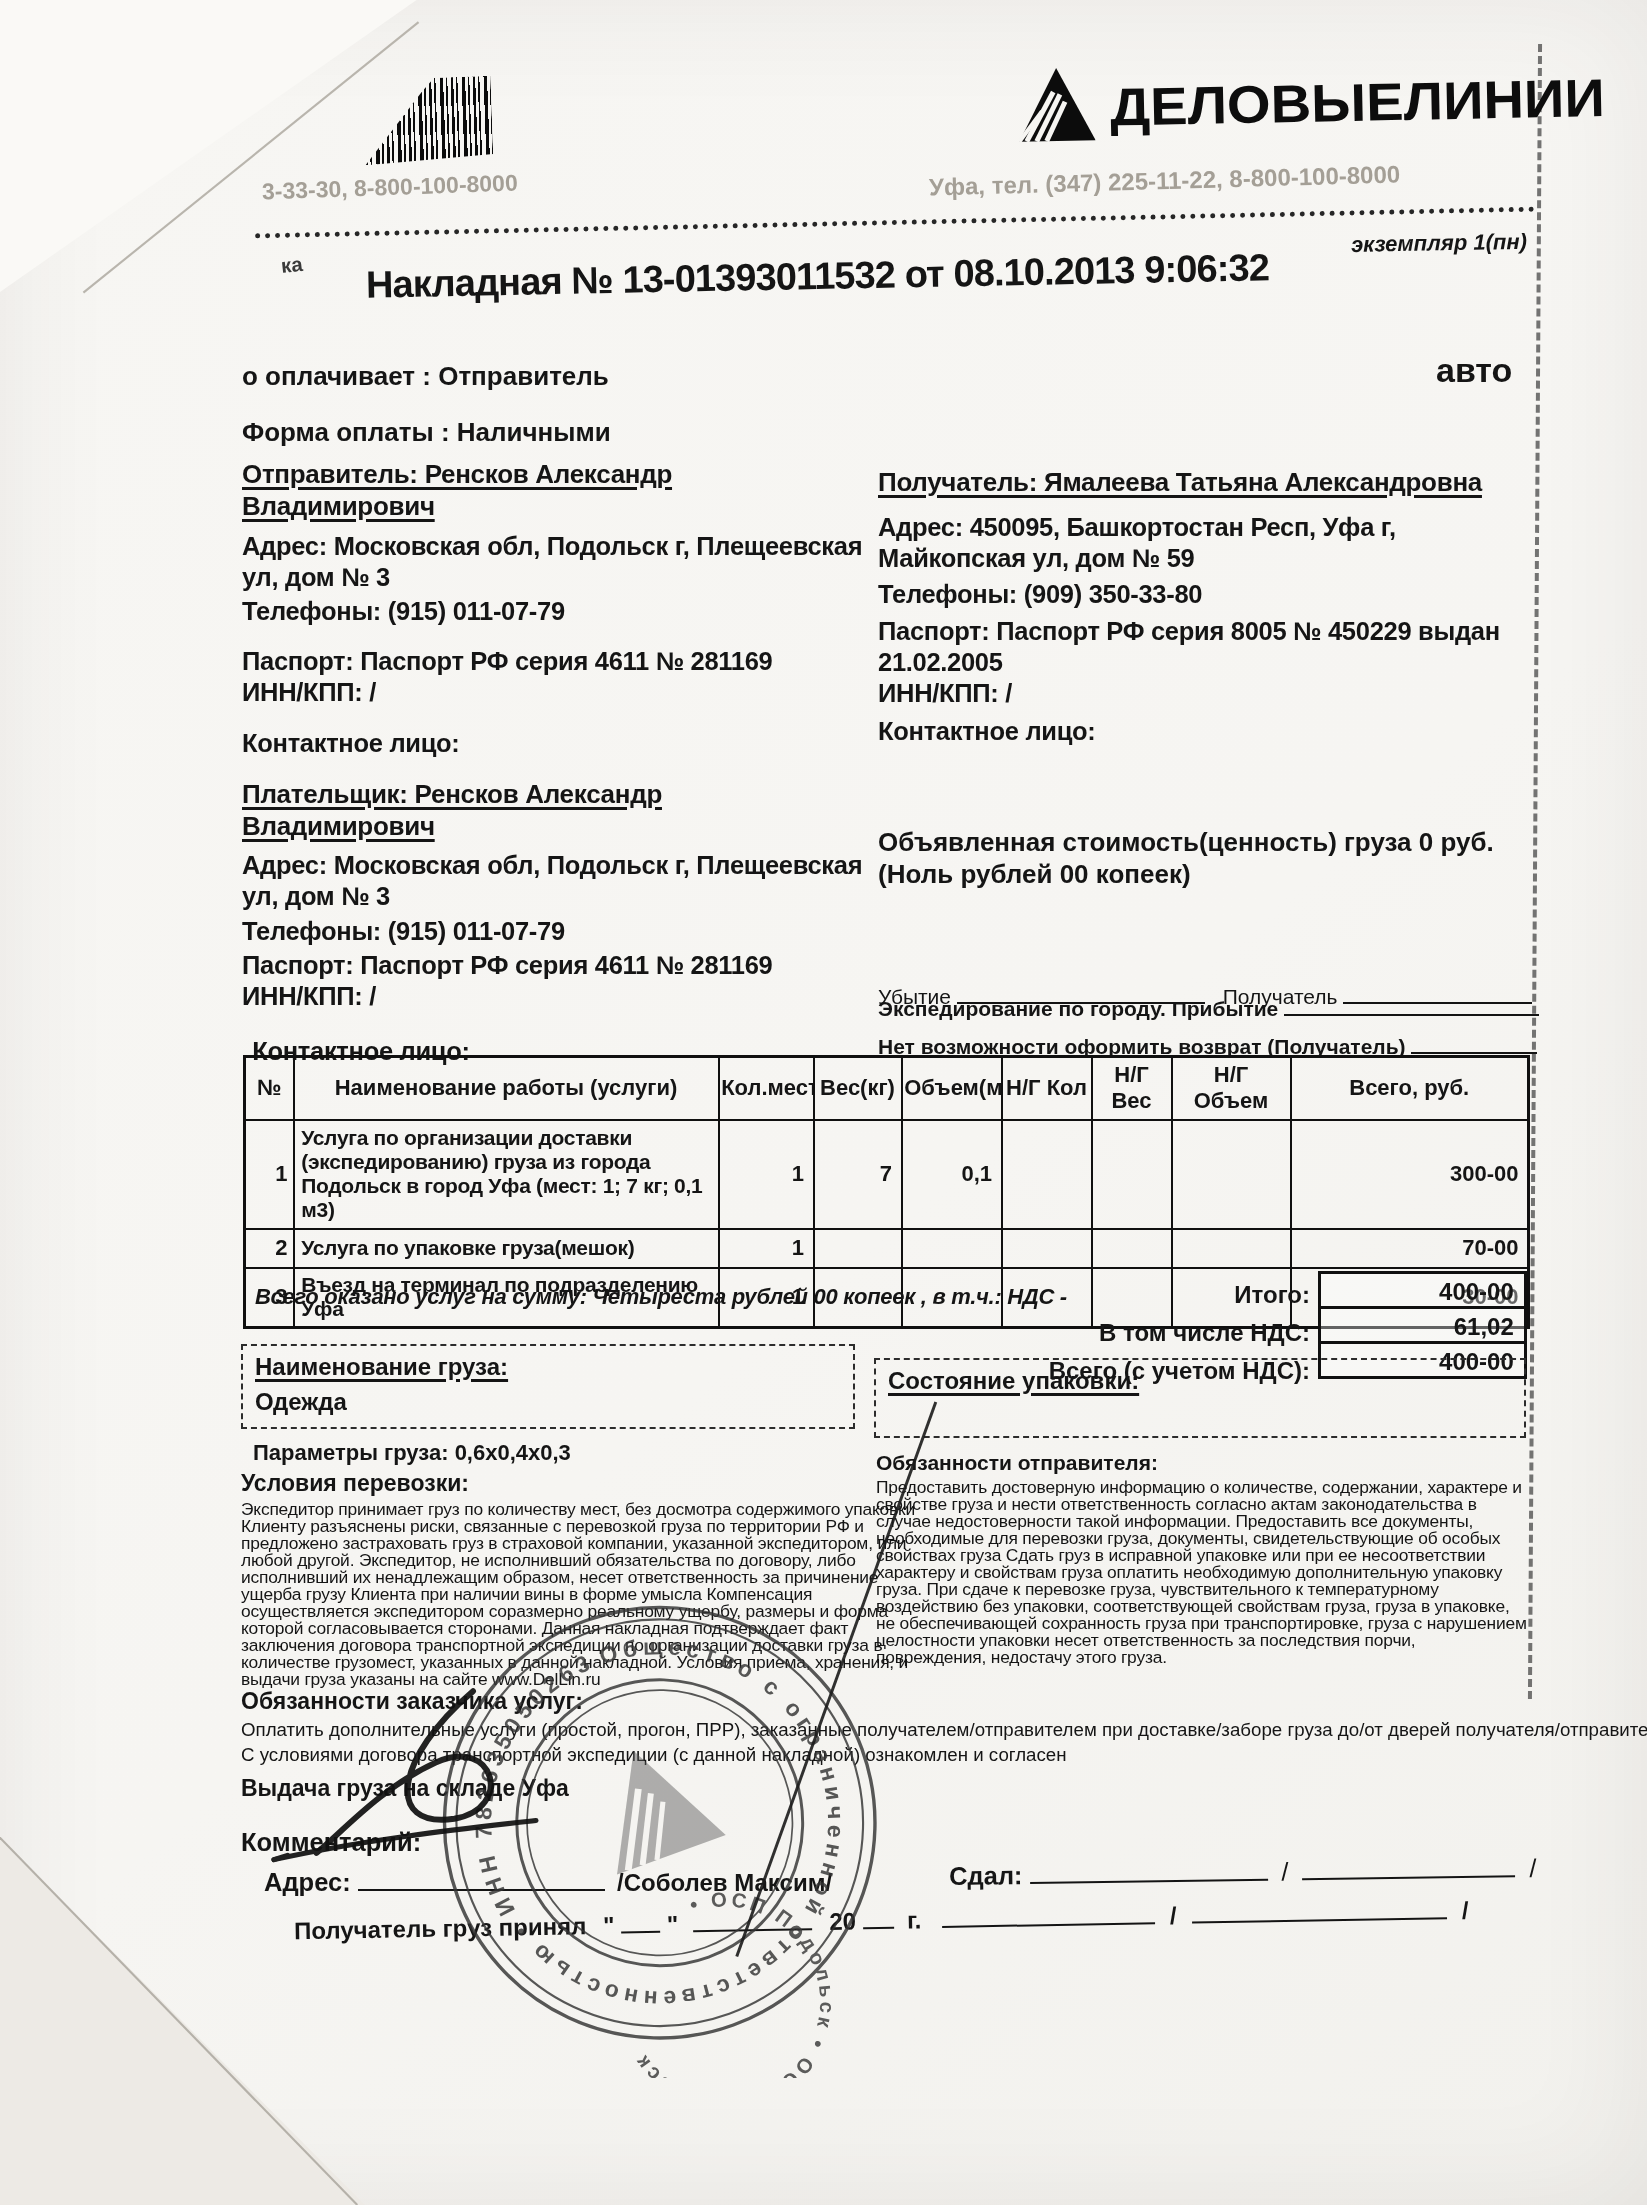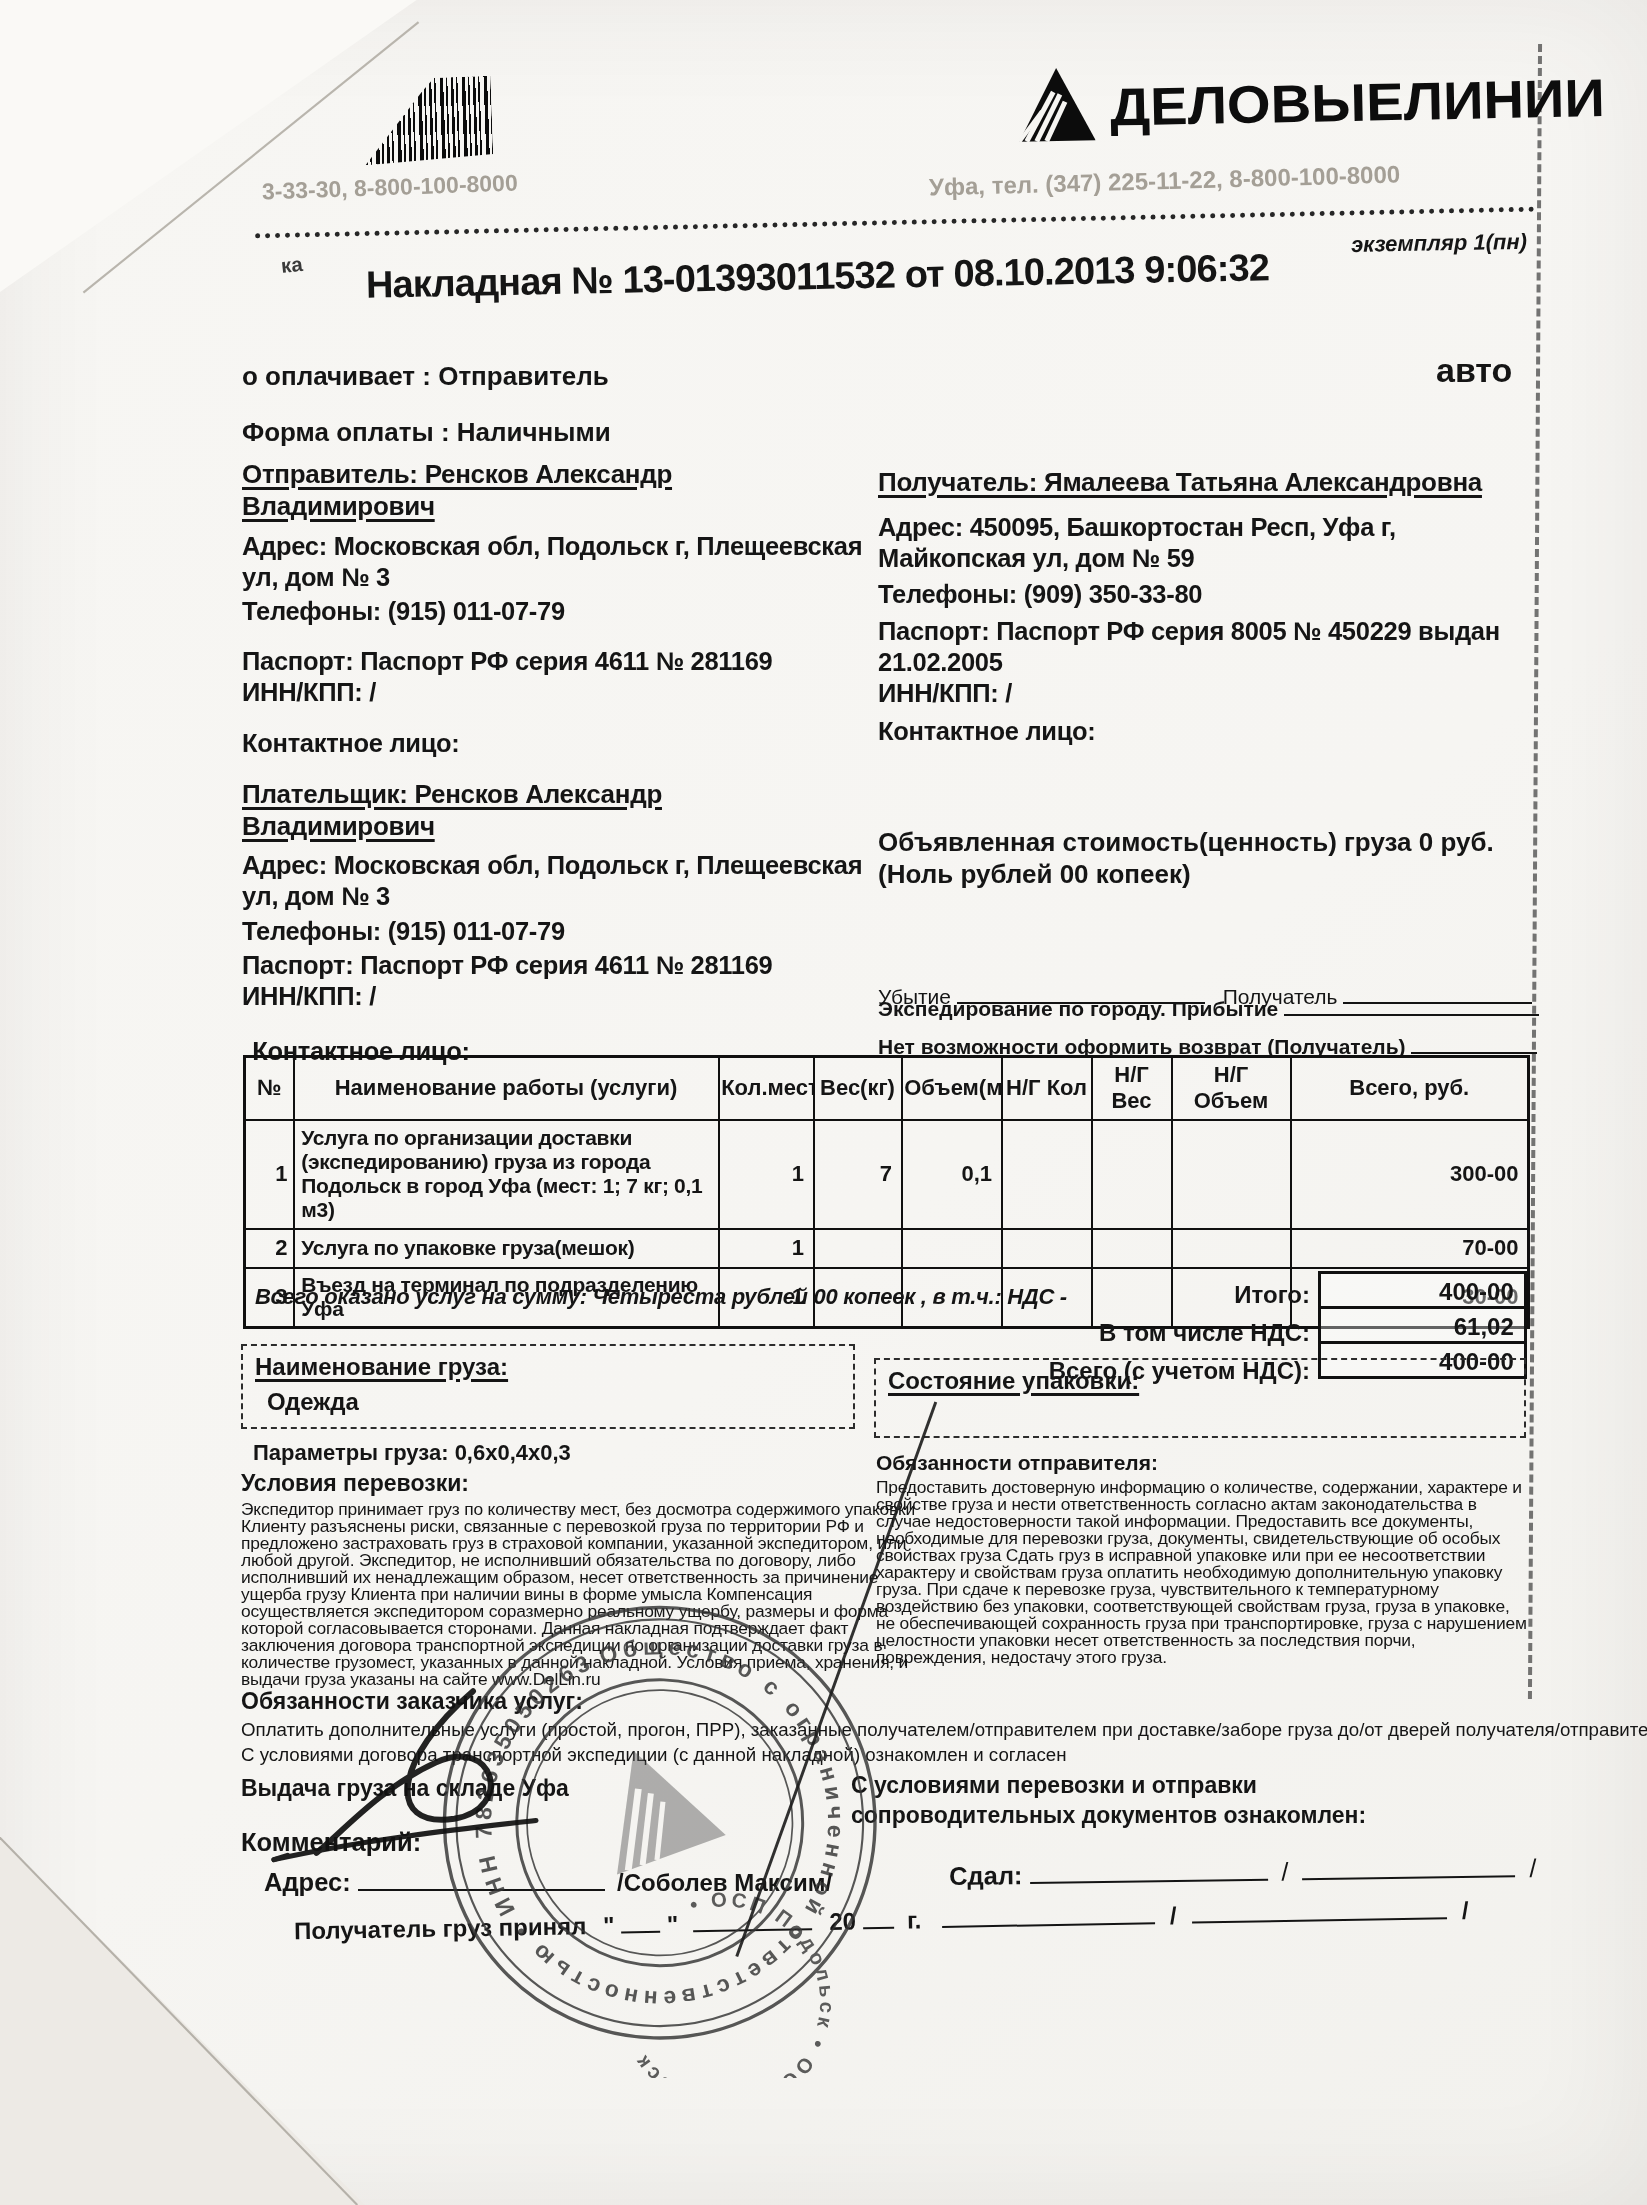--- a/index.html
+++ b/index.html
@@ -194,40 +194,39 @@
     <div class="nw">Всего (с учетом НДС):</div>
   </div>
   <div class="abs" style="left:1318px;top:1274px;">
     <div class="tot-box">400-00</div>
     <div class="tot-box">61,02</div>
     <div class="tot-box">400-00</div>
   </div>
 
   <div class="abs dashed-box" style="left:241px;top:1344px;width:614px;height:85px;">
     <div class="nw b ul" style="font-size:24px;">Наименование груза:</div>
-    <div class="nw" style="font-size:24px;font-weight:600;margin-top:6.8px;margin-left:12px;">Одежда</div>
+    <div class="nw" style="font-size:24px;font-weight:600;margin-top:6.8px;">Одежда</div>
   </div>
   <div class="abs dashed-box" style="left:874px;top:1358px;width:652px;height:80px;">
     <div class="nw b ul" style="font-size:24px;">Состояние упаковки:</div>
   </div>
 
   <div class="abs nw b" style="left:253px;top:1440px;font-size:22px;">Параметры груза: 0,6х0,4х0,3</div>
 
   <div class="abs nw b" style="left:241px;top:1470px;font-size:23px;">Условия перевозки:</div>
   <div class="abs smalltext" style="left:241px;top:1501px;width:693px;">Экспедитор принимает груз по количеству мест, без досмотра содержимого упаковки  Клиенту разъяснены риски, связанные с перевозкой груза по территории РФ и предложено застраховать груз в страховой компании, указанной экспедитором, или любой другой. Экспедитор, не исполнивший обязательства по договору, либо исполнивший их ненадлежащим образом, несет ответственность за причинение ущерба грузу Клиента при наличии вины в форме умысла  Компенсация осуществляется экспедитором соразмерно реальному ущербу, размеры и форма которой согласовывается сторонами. Данная накладная подтверждает факт заключения договора транспортной экспедиции по организации доставки груза в количестве грузомест, указанных в данной накладной. Условия приема, хранения, и выдачи груза указаны на сайте www.DelLin.ru</div>
 
   <div class="abs nw b" style="left:876px;top:1451px;font-size:21px;">Обязанности отправителя:</div>
   <div class="abs smalltext" style="left:876px;top:1479px;width:653px;">Предоставить достоверную информацию о количестве, содержании, характере и свойстве груза и нести ответственность согласно актам законодательства в случае недостоверности такой информации. Предоставить все документы, необходимые для перевозки груза, документы, свидетельствующие об особых свойствах груза  Сдать груз в исправной упаковке или при ее несоответствии характеру и свойствам груза оплатить необходимую дополнительную упаковку груза. При сдаче к перевозке груза, чувствительного к температурному воздействию без упаковки, соответствующей свойствам груза, груза в упаковке, не обеспечивающей  сохранность груза при транспортировке, груза с нарушением целостности упаковки несет ответственность за последствия порчи, повреждения, недостачу этого груза.</div>
 
   <div class="abs nw b" style="left:241px;top:1688px;font-size:23px;">Обязанности заказчика услуг:</div>
   <div class="abs nw" style="left:241px;top:1719px;font-size:18.7px;font-weight:500;">Оплатить дополнительные услуги (простой, прогон, ПРР), заказанные получателем/отправителем при доставке/заборе груза до/от дверей получателя/отправителя.</div>
   <div class="abs nw" style="left:241px;top:1744px;font-size:18.7px;font-weight:500;">С условиями договора транспортной экспедиции (с данной накладной) ознакомлен и согласен</div>
 
   <div class="abs nw b" style="left:241px;top:1775px;font-size:23px;">Выдача груза на складе Уфа</div>
-  <div class="abs b" style="left:851px;top:1770px;width:630px;font-size:23px;line-height:30px;">С условиями перевозки и отправки сопроводительных документов ознакомлен:</div>
 
   <div class="abs nw b" style="left:241px;top:1828px;font-size:25.5px;">Комментарий:</div>
 
   <div class="abs nw" style="left:264px;top:1868px;font-size:25.5px;">
     <span class="b">Адрес:</span>
     <span class="blank" style="width:247px;"></span>
     <span style="font-size:24px;font-weight:600;margin-left:5.1px;">/Соболев Максим/</span>
   </div>
 
   <div class="abs nw" style="left:949px;top:1858px;font-size:25.5px;transform:rotate(-.8deg);">

